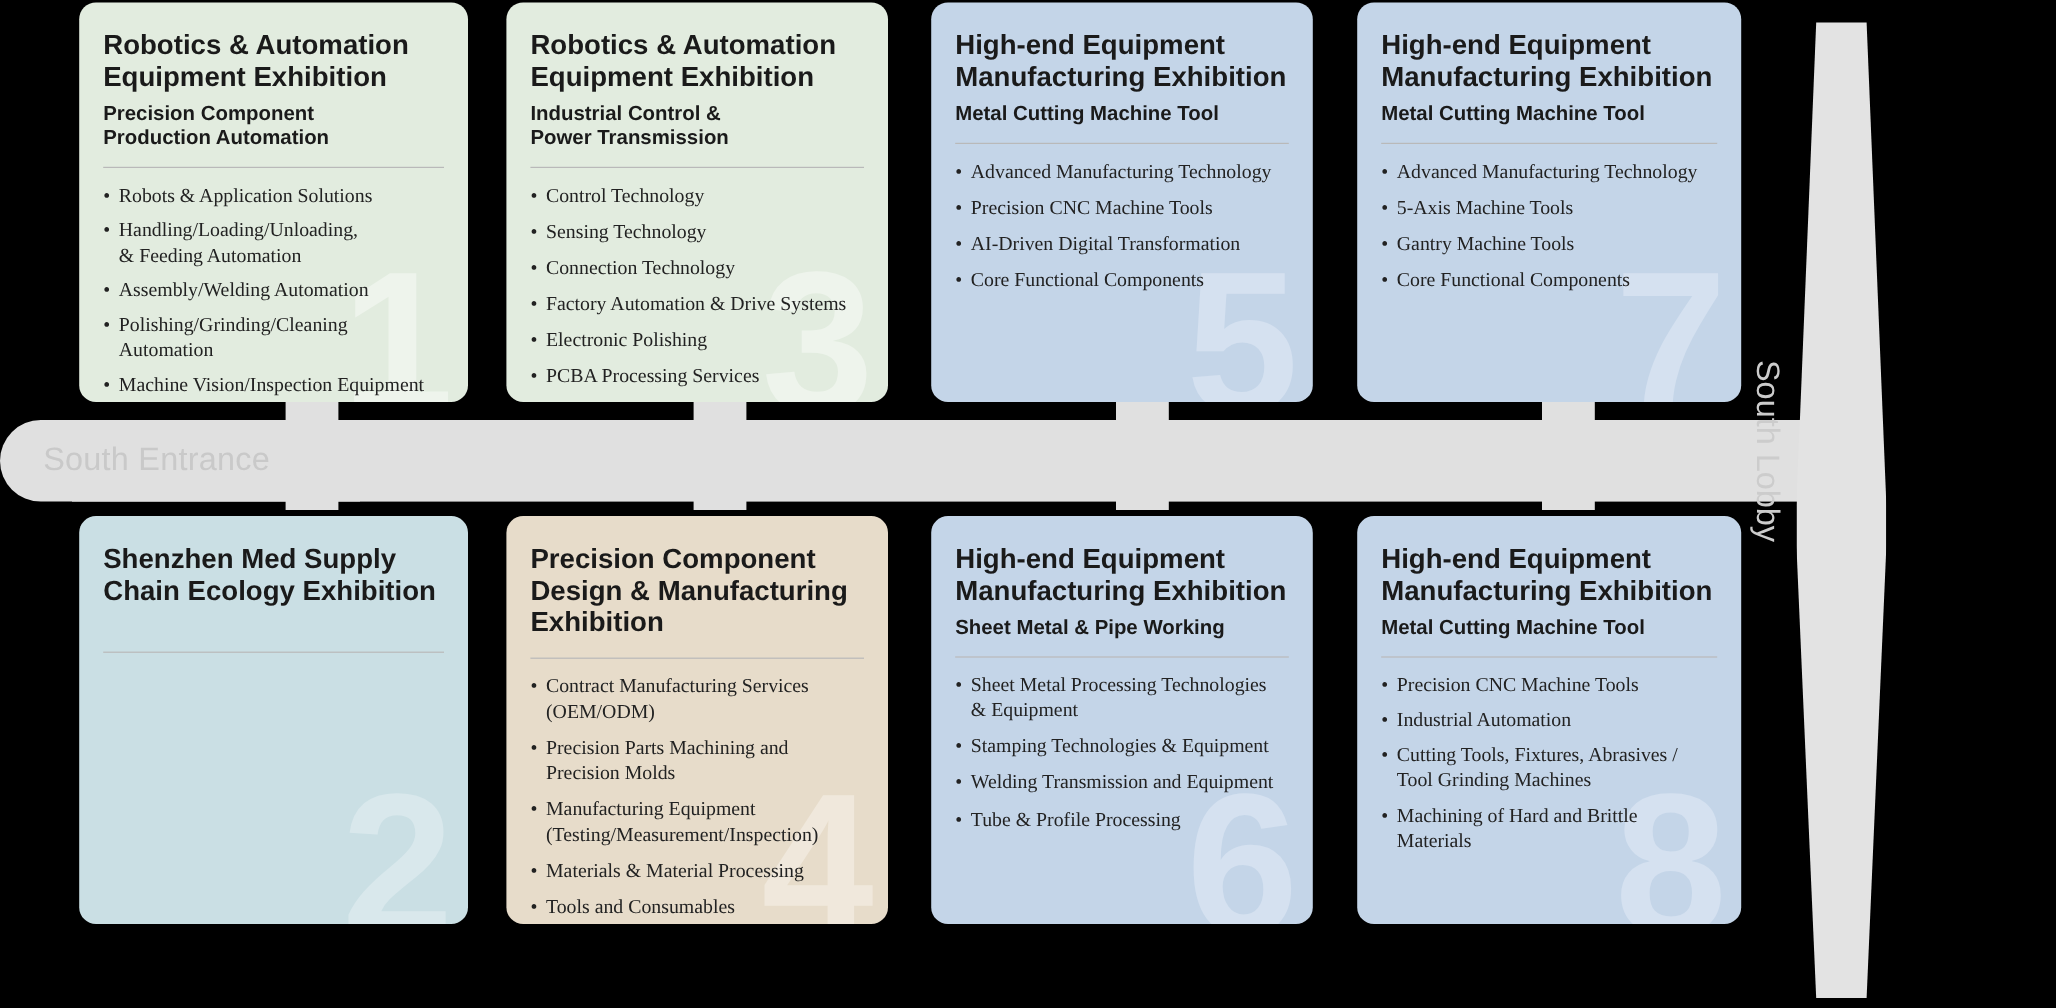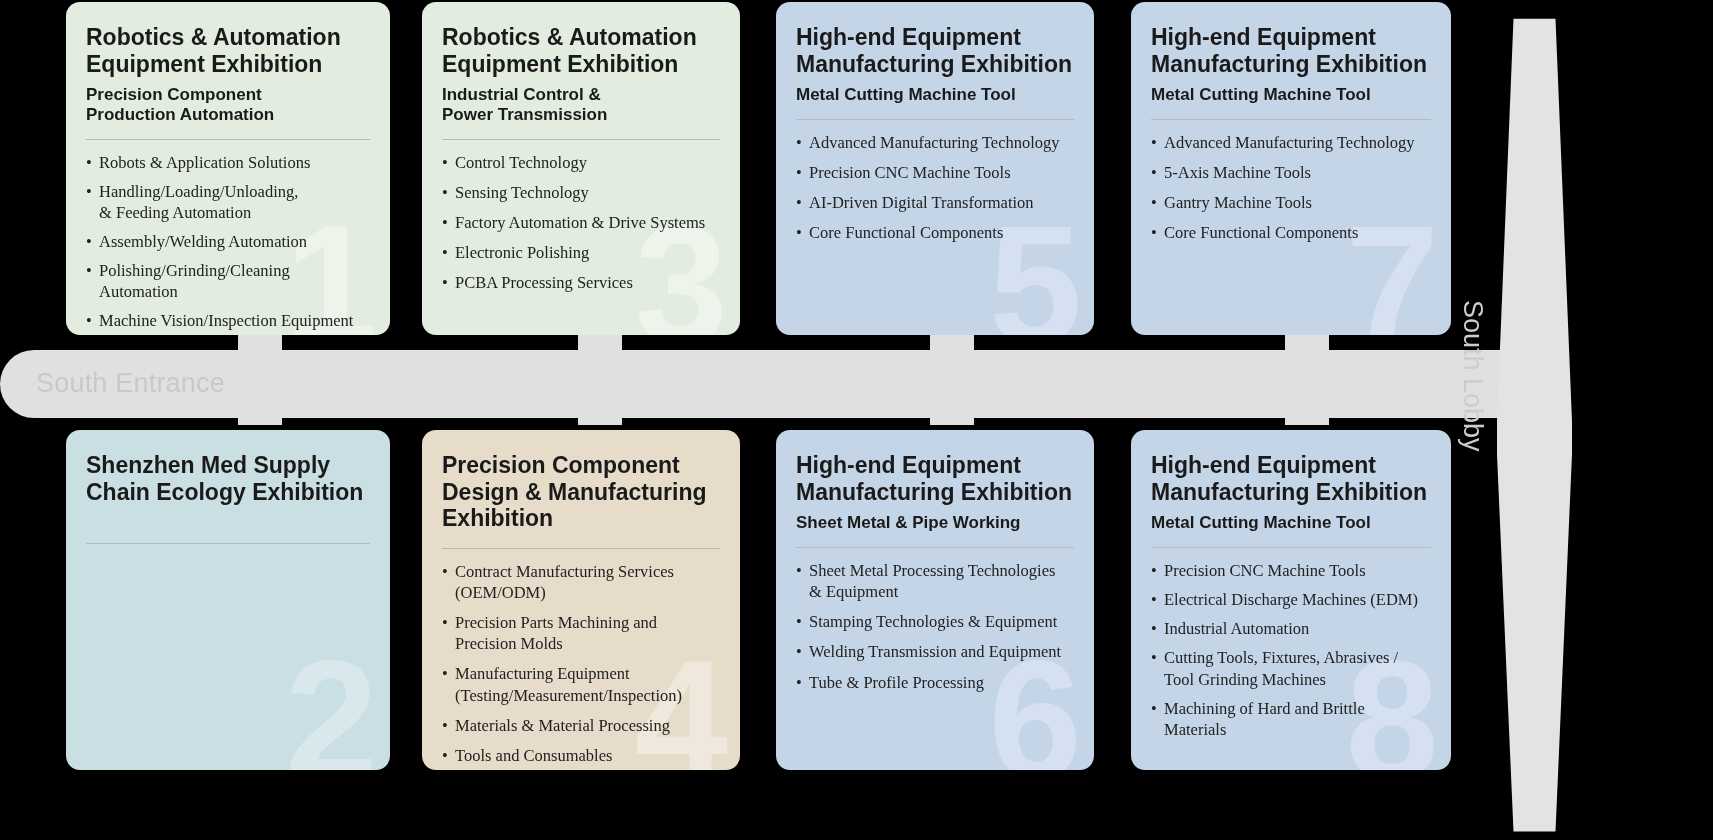--- a/index.html
+++ b/index.html
@@ -139,20 +139,21 @@
   <div class="hall-number">3</div>
   <div class="card-inner">
     <div class="card-title">Robotics &amp; Automation
 Equipment Exhibition</div>
     <div class="card-subtitle">Industrial Control &amp;
 Power Transmission</div>
     <div class="divider"></div>
     <ul class="bullets">
       <li>Control Technology</li>
       <li>Sensing Technology</li>
+      <li>Connection Technology</li>
       <li>Factory Automation &amp; Drive Systems</li>
       <li>Electronic Polishing</li>
       <li>PCBA Processing Services</li>
     </ul>
   </div>
 </div>
 
 <div class="card tint-blue" id="card-h5">
   <div class="hall-number">5</div>
   <div class="card-inner">
@@ -235,21 +236,20 @@
 
 <div class="card tint-blue" id="card-h8">
   <div class="hall-number">8</div>
   <div class="card-inner">
     <div class="card-title">High-end Equipment
 Manufacturing Exhibition</div>
     <div class="card-subtitle">Metal Cutting Machine Tool</div>
     <div class="divider"></div>
     <ul class="bullets">
       <li>Precision CNC Machine Tools</li>
-      <li>Electrical Discharge Machines (EDM)</li>
       <li>Industrial Automation</li>
       <li>Cutting Tools, Fixtures, Abrasives /
  Tool Grinding Machines</li>
       <li>Machining of Hard and Brittle
  Materials</li>
 
     </ul>
   </div>
 </div>
 

